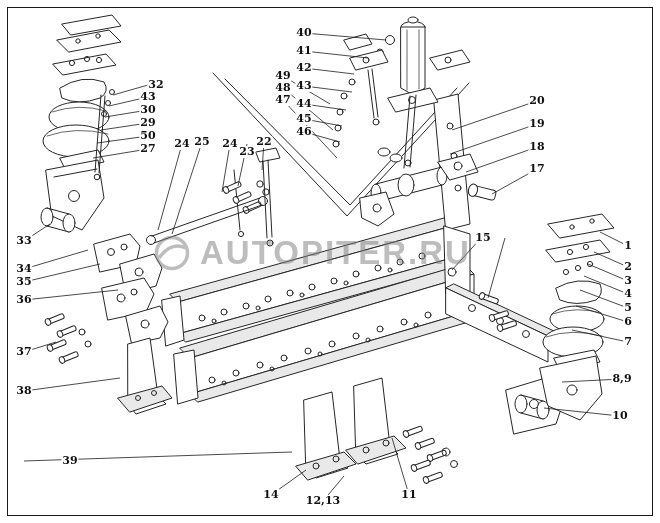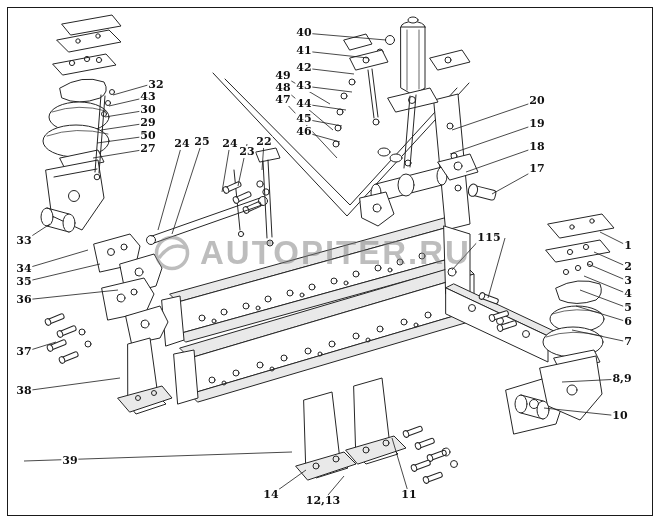--- a/index.html
+++ b/index.html
@@ -373,21 +373,21 @@
       <span class="callout" style="left: 182px; top: 144px;">24</span>
       <span class="callout" style="left: 202px; top: 142px;">25</span>
       <span class="callout" style="left: 230px; top: 144px;">24</span>
       <span class="callout" style="left: 247px; top: 144px; margin-top: 8px;">23</span>
       <span class="callout" style="left: 264px; top: 142px;">22</span>
       <span class="callout" style="left: 537px; top: 101px;">20</span>
       <span class="callout" style="left: 537px; top: 124px;">19</span>
       <span class="callout" style="left: 537px; top: 147px;">18</span>
       <span class="callout" style="left: 537px; top: 169px;">17</span>
       <span class="callout" style="left: 481px; top: 238px;">1</span>
-      <span class="callout" style="left: 493px; top: 238px;">15</span>
+      <span class="callout" style="left: 483px; top: 238px;">15</span>
       <span class="callout" style="left: 628px; top: 246px;">1</span>
       <span class="callout" style="left: 628px; top: 267px;">2</span>
       <span class="callout" style="left: 628px; top: 281px;">3</span>
       <span class="callout" style="left: 628px; top: 294px;">4</span>
       <span class="callout" style="left: 628px; top: 308px;">5</span>
       <span class="callout" style="left: 628px; top: 322px;">6</span>
       <span class="callout" style="left: 628px; top: 342px;">7</span>
       <span class="callout" style="left: 622px; top: 379px;">8,9</span>
       <span class="callout" style="left: 620px; top: 416px;">10</span>
       <span class="callout" style="left: 24px; top: 241px;">33</span>

